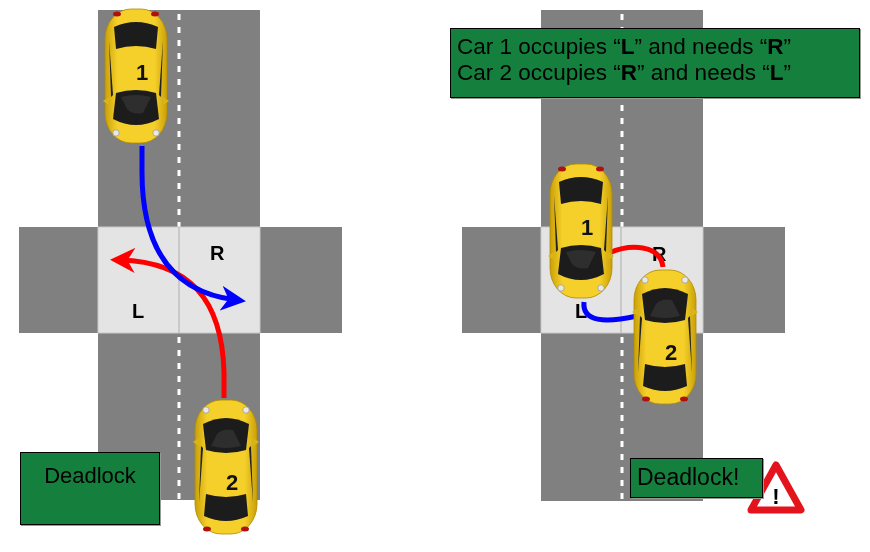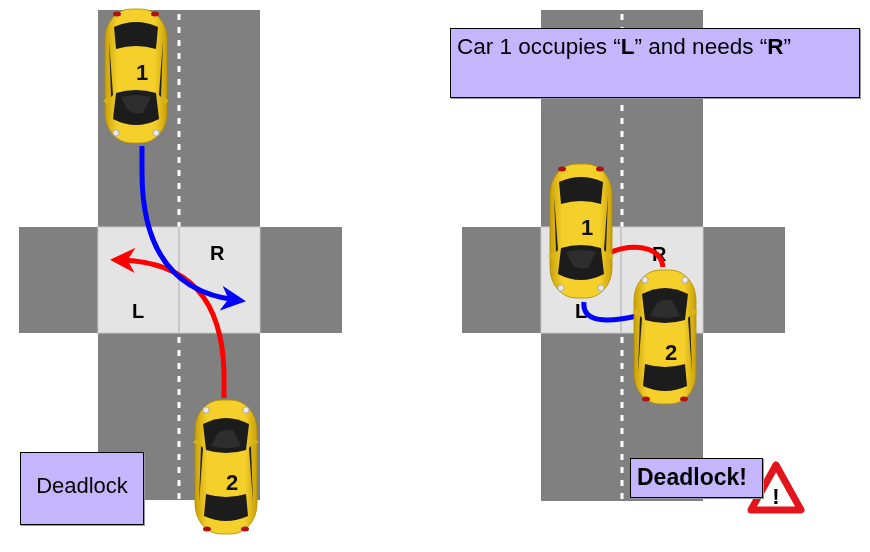--- a/index.html
+++ b/index.html
@@ -1,31 +1,31 @@
 <!DOCTYPE html>
 <html><head>
 <meta charset="utf-8">
 <style>
   html, body { margin: 0; padding: 0; background: #ffffff; }
   body { width: 870px; height: 552px; position: relative; overflow: hidden;
          font-family: "Liberation Sans", sans-serif; }
   #scene { position: absolute; left: 0; top: 0; }
   .label-box {
-    position: absolute; background: #c4b5fd; border: 1.5px solid #000;
+    position: absolute; background: #15803d; border: 1.5px solid #000;
     box-shadow: 1px 1px 0 #999; color: #000; box-sizing: border-box;
     font-family: "Liberation Sans", sans-serif; line-height: 1.15;
   }
-  #left-note { left: 20px; top: 452px; width: 124px; height: 73px;
-               font-size: 22px; text-align: center; padding-top: 20px; }
+  #left-note { left: 20px; top: 452px; width: 140px; height: 73px;
+               font-size: 22px; text-align: center; padding-top: 10px; }
   #left-note .em { font-style: italic; display: block; }
   #right-note { left: 450px; top: 28px; width: 410px; height: 70px;
                 font-size: 22.5px; padding: 5px 0 0 6px; white-space: nowrap; }
   #right-note b { font-weight: bold; }
   #deadlock-note { left: 630px; top: 458px; width: 133px; height: 40px;
-                   font-size: 23px; padding: 5px 0 0 6px; font-weight: bold; }
+                   font-size: 23px; padding: 5px 0 0 6px; }
   .zone-label { font-family: "Liberation Sans", sans-serif; font-weight: bold; font-size: 20px; fill: #000; }
   .car-num { font-family: "Liberation Sans", sans-serif; font-weight: bold; font-size: 22px; fill: #111; }
 </style>
 </head>
 <body>
 
 <svg id="scene" width="870" height="552" viewBox="0 0 870 552">
   <defs>
     <marker id="arrow-blue" viewBox="0 0 10 10" refX="6" refY="5" markerWidth="5" markerHeight="5" orient="auto-start-reverse">
       <path d="M0,0 L10,5 L0,10 L3,5 Z" fill="#0000ff"></path>
@@ -110,15 +110,16 @@
     </g>
   </g>
 </svg>
 
 <div id="left-note" class="label-box">
   <span>Deadlock</span>
 </div>
 
 <div id="right-note" class="label-box">
   <div><span>Car 1 occupies “</span><b>L</b><span>” and needs “</span><b>R</b><span>”</span></div>
+  <div><span>Car 2 occupies “</span><b>R</b><span>” and needs “</span><b>L</b><span>”</span></div>
 </div>
 
 <div id="deadlock-note" class="label-box">Deadlock!</div>
 
 </body></html>

